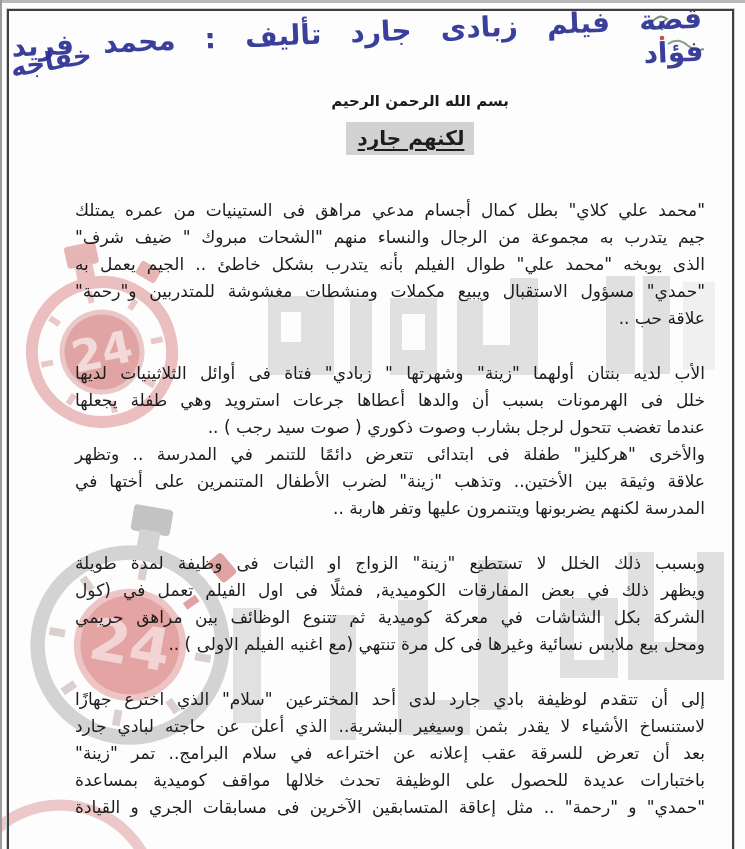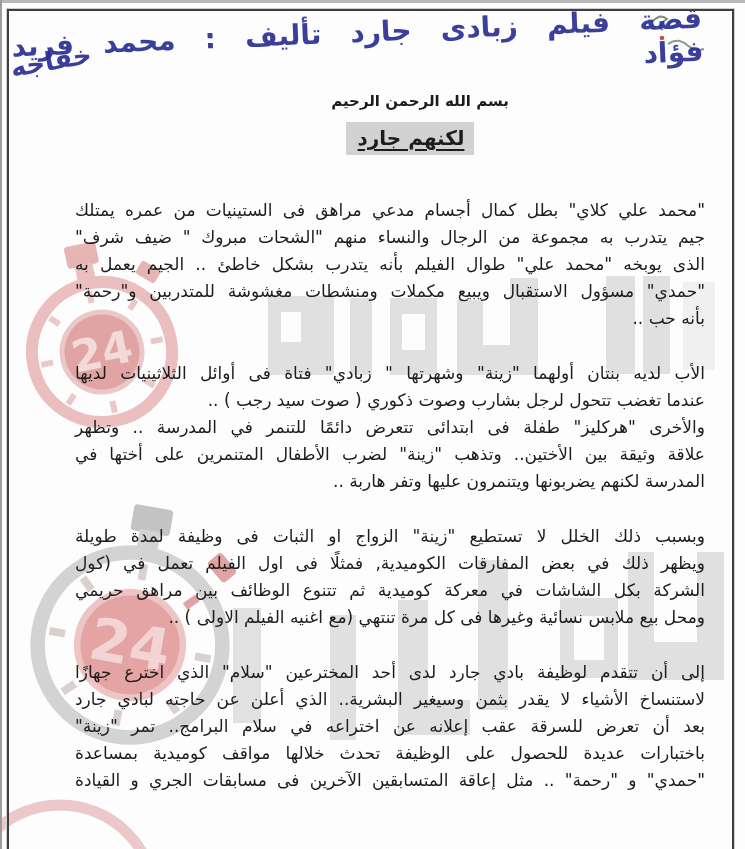--- a/index.html
+++ b/index.html
@@ -126,25 +126,26 @@
 
     <div class="title-wrap">
       <span class="title-hl">لكنهم جارد</span>
     </div>
 
     <div class="para m1">
       <div class="ln j">"محمد علي كلاي" بطل كمال أجسام مدعي مراهق فى الستينيات من عمره يمتلك</div>
       <div class="ln j">جيم يتدرب به مجموعة من الرجال والنساء منهم "الشحات مبروك " ضيف شرف"</div>
       <div class="ln j">الذى يوبخه "محمد علي" طوال الفيلم بأنه يتدرب بشكل خاطئ .. الجيم يعمل به</div>
       <div class="ln j">"حمدي" مسؤول الاستقبال ويبيع مكملات ومنشطات مغشوشة للمتدربين و"رحمة"</div>
-      <div class="ln s">بأنه حب ..</div>
+      <div class="ln s">علاقة حب ..</div>
     </div>
 
     <div class="para m2">
       <div class="ln j">الأب لديه بنتان أولهما "زينة" وشهرتها " زبادي" فتاة فى أوائل الثلاثينيات لديها</div>
+      <div class="ln j">خلل فى الهرمونات بسبب أن والدها أعطاها جرعات استرويد وهي طفلة يجعلها</div>
       <div class="ln s">عندما تغضب تتحول لرجل بشارب وصوت ذكوري ( صوت سيد رجب ) ..</div>
       <div class="ln j">والأخرى "هركليز" طفلة فى ابتدائى تتعرض دائمًا للتنمر في المدرسة .. وتظهر</div>
       <div class="ln j">علاقة وثيقة بين الأختين.. وتذهب "زينة" لضرب الأطفال المتنمرين على أختها في</div>
       <div class="ln s">المدرسة لكنهم يضربونها ويتنمرون عليها وتفر هاربة ..</div>
     </div>
 
     <div class="para m2">
       <div class="ln j">وبسبب ذلك الخلل لا تستطيع "زينة" الزواج او الثبات فى وظيفة لمدة طويلة</div>
       <div class="ln j">ويظهر ذلك في بعض المفارقات الكوميدية, فمثلًا فى اول الفيلم تعمل في (كول</div>
       <div class="ln j">الشركة بكل الشاشات في معركة كوميدية ثم تتنوع الوظائف بين مراهق حريمي</div>

